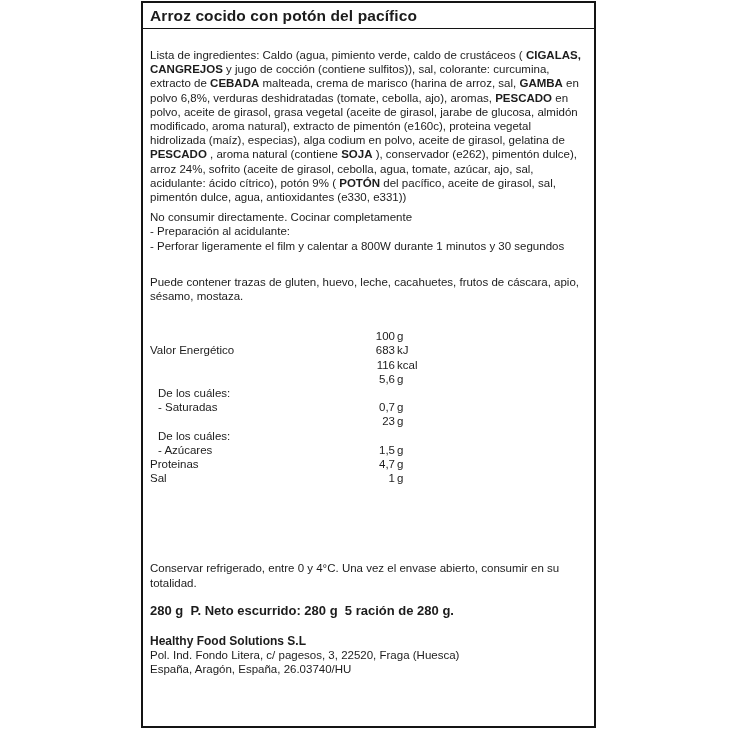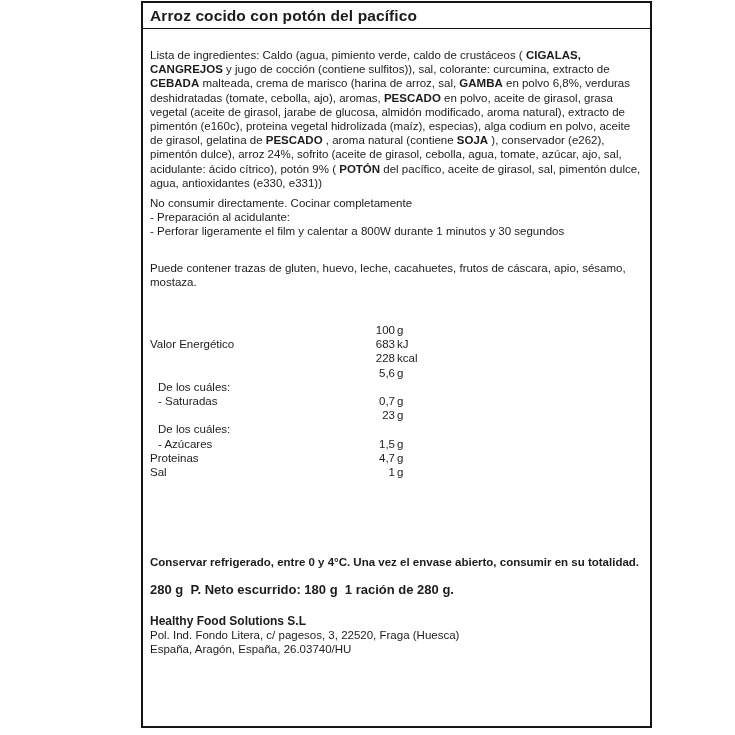--- a/index.html
+++ b/index.html
@@ -8,21 +8,21 @@
     width: 735px;
     height: 735px;
     background: #ffffff;
     font-family: "Liberation Sans", sans-serif;
     color: #1c1c1c;
   }
   .label-box {
     position: absolute;
     left: 141px;
     top: 1px;
-    width: 511px;
+    width: 455px;
     height: 727px;
     border: 2px solid #141414;
     box-sizing: border-box;
     background: #ffffff;
     overflow: hidden;
   }
   .label-title {
     font-size: 15.5px;
     font-weight: bold;
     padding: 4px 7px 3px 7px;
@@ -32,31 +32,31 @@
   .content {
     padding: 0 8px 0 7px;
     font-size: 11.5px;
     line-height: 14.2px;
   }
   .bold { font-weight: bold; }
   p { margin: 0; }
   .ingredients { margin-top: 19px; }
   .cooking { margin-top: 6px; }
   .traces { margin-top: 22px; }
-  .nutrition { margin-top: 34px; }
+  .nutrition { margin-top: 26px; }
   .nut-row {
     display: grid;
     grid-template-columns: 182px 63px auto;
     height: 14.2px;
   }
   .nut-label { grid-column: 1; white-space: nowrap; }
   .nut-row.indent .nut-label { padding-left: 8px; }
   .nut-num { grid-column: 2; text-align: right; white-space: nowrap; }
   .nut-unit { grid-column: 3; text-align: left; padding-left: 2px; white-space: nowrap; }
-  .storage { margin-top: 76px; font-weight: bold; }
+  .storage { margin-top: 76px; }
   .weight {
     margin-top: 14px;
     font-weight: bold;
     font-size: 13px;
     white-space: pre-wrap;
   }
   .manufacturer { margin-top: 16px; }
   .manufacturer .name { font-weight: bold; font-size: 12px; }
 </style>
 </head>
@@ -85,21 +85,21 @@
         <span class="nut-num">100</span>
         <span class="nut-unit">g</span>
       </div>
         <div class="nut-row">
         <span class="nut-label">Valor Energético</span>
         <span class="nut-num">683</span>
         <span class="nut-unit">kJ</span>
       </div>
         <div class="nut-row">
         <span class="nut-label"></span>
-        <span class="nut-num">228</span>
+        <span class="nut-num">116</span>
         <span class="nut-unit">kcal</span>
       </div>
         <div class="nut-row">
         <span class="nut-num">5,6</span>
         <span class="nut-unit">g</span>
       </div>
         <div class="nut-row indent">
         <span class="nut-label">De los cuáles:</span>
         <span class="nut-num"></span>
         <span class="nut-unit"></span>
@@ -130,21 +130,21 @@
       </div>
         <div class="nut-row">
         <span class="nut-label">Sal</span>
         <span class="nut-num">1</span>
         <span class="nut-unit">g</span>
       </div>
       </div>
 
     <p class="storage">Conservar refrigerado, entre 0 y 4°C. Una vez el envase abierto, consumir en su totalidad.</p>
 
-    <p class="weight">280 g  P. Neto escurrido: 180 g  1 ración de 280 g.</p>
+    <p class="weight">280 g  P. Neto escurrido: 280 g  5 ración de 280 g.</p>
 
     <div class="manufacturer">
       <p class="name">Healthy Food Solutions S.L</p>
       <p>Pol. Ind. Fondo Litera, c/ pagesos, 3, 22520, Fraga (Huesca)</p>
       <p>España,  Aragón,  España,  26.03740/HU</p>
     </div>
 
   </div>
 </div>
 

